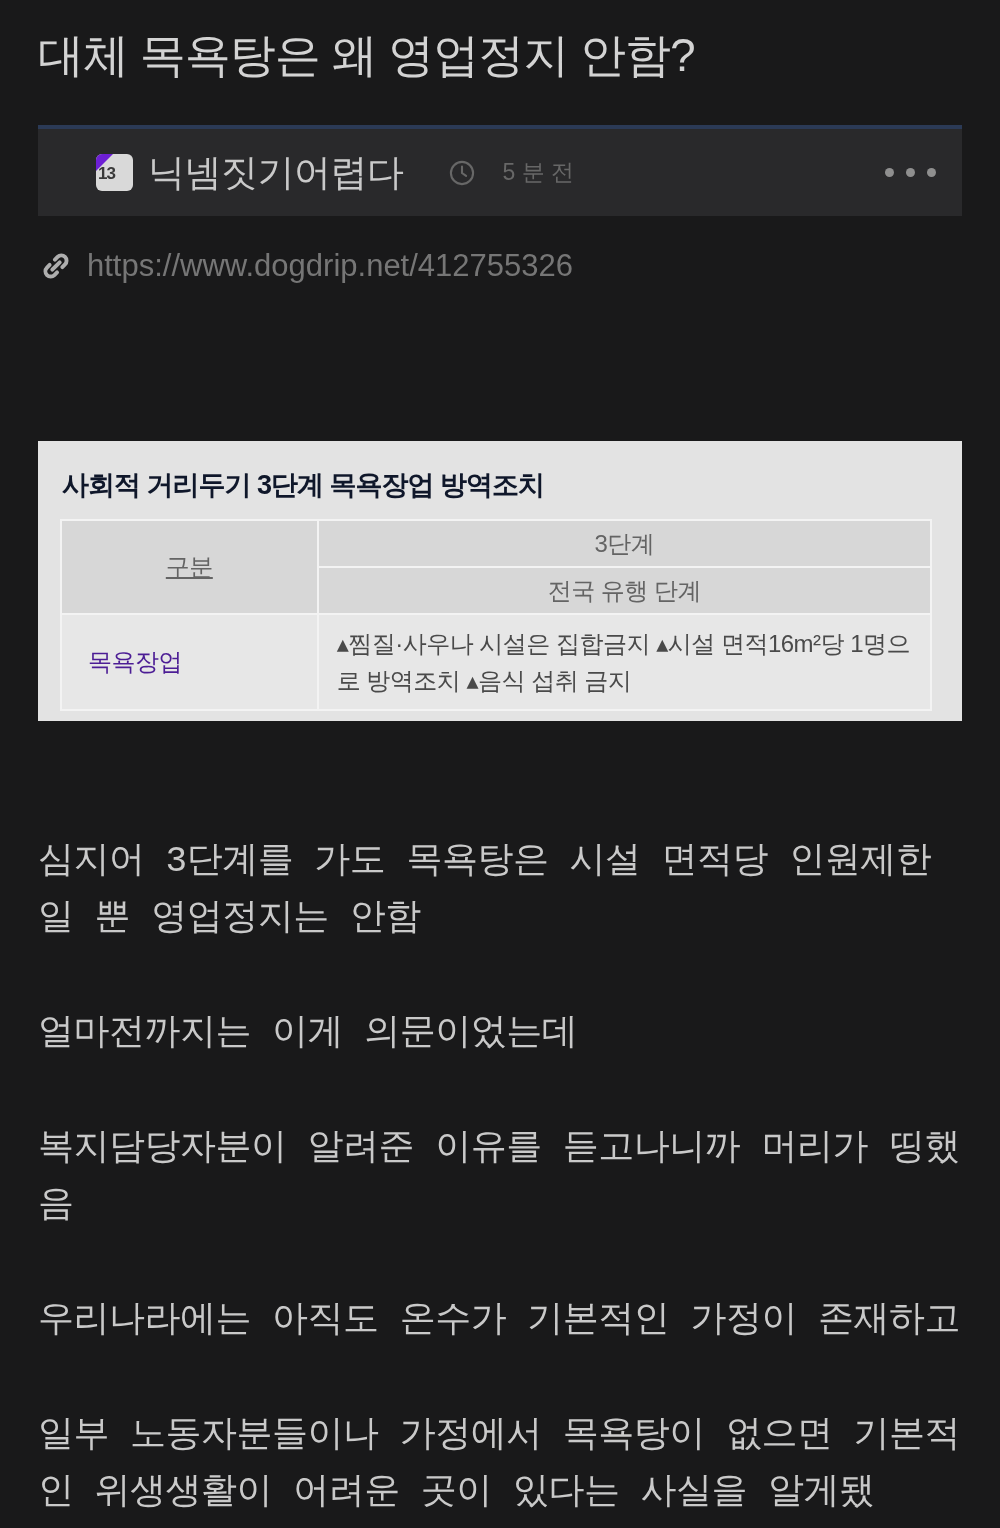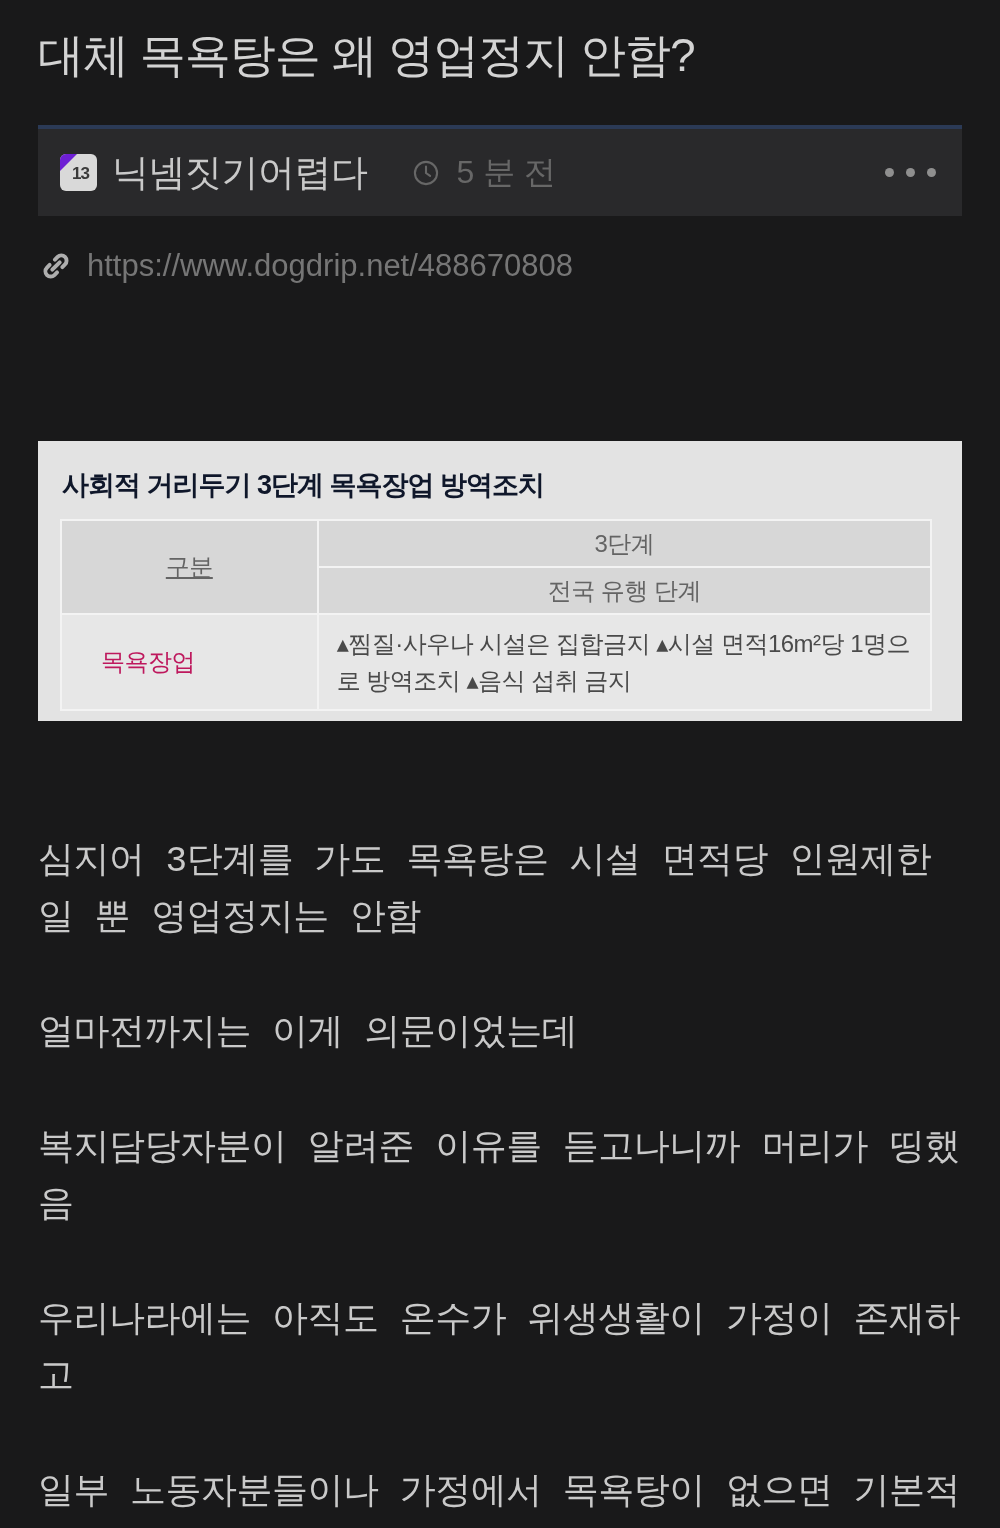--- a/index.html
+++ b/index.html
@@ -24,38 +24,39 @@
     margin-top: 42px;
     height: 91px;
     background: #29292b;
     border-top: 4px solid #2b3a56;
     display: flex; align-items: center;
     padding: 0 22px;
   }
   .avatar {
     position: relative; width: 37px; height: 37px;
     background: #d9d9d9; border-radius: 6px; overflow: hidden;
-    display: flex; align-items: center; justify-content: center;
+    display: flex; align-items: center; 
     flex: 0 0 auto;
+    margin-left: 36px;
   }
   .avatar .corner {
     position: absolute; top: 0; left: 0; width: 0; height: 0;
     border-top: 17px solid #6d1fd4;
     border-right: 17px solid transparent;
   }
   .avatar .lvl {
     font-size: 17px; font-weight: bold; color: #3a3a3a; letter-spacing: -1px;
     position: relative; left: 2px; top: 1px;
   }
   .username {
     margin-left: 15px; font-size: 37px; color: #c9c9c9; letter-spacing: -0.5px;
   }
   .time-group {
-    margin-left: 44px; display: flex; align-items: center; gap: 17px;
-    color: #676767; font-size: 32px;
+    margin-left: 44px; display: flex; align-items: center; gap: 27px;
+    color: #676767; font-size: 23px;
   }
   .time-group svg { display: block; }
   .spacer { flex: 1; }
   .more-btn { display: flex; gap: 12px; align-items: center; padding: 10px 4px; cursor: pointer; }
   .more-btn .dot { width: 9px; height: 9px; border-radius: 50%; background: #8f8f8f; }
 
   
   .link-row {
     margin-top: 32px;
     display: flex; align-items: center; gap: 13px;
@@ -81,22 +82,22 @@
   }
   .embed td {
     border: 2px solid #f3f3f3;
     font-size: 24px; letter-spacing: -0.5px;
   }
   .embed .th {
     background: #d7d7d7; color: #646464; text-align: center; height: 47px;
   }
   .embed .col-divider { width: 29.5%; text-decoration: underline; }
   .embed .label-cell {
-    background: #e7e7e7; color: #be185d; text-align: left;
-    padding-left: 39px; height: 84px;
+    background: #e7e7e7; color: #4c1d95; text-align: left;
+    padding-left: 26px; height: 84px;
   }
   .embed .value-cell {
     background: #e7e7e7; color: #4a4a4a; text-align: left;
     padding: 10px 18px; line-height: 37px;
   }
 
   
   .post-text { margin-top: 112px; width: 924px; font-family: Liberation Mono, monospace; }
   .post-text p {
     margin: 0 0 58px;
@@ -134,21 +135,21 @@
   </div>
 
   <div class="link-row">
     <svg width="36" height="36" viewBox="0 0 24 24" fill="none" stroke="#aeaeae" stroke-width="2.6" stroke-linecap="round">
       <g transform="rotate(-45 12 12)">
         <path d="M9.5 8.5 H7 a3.5 3.5 0 0 0 0 7 h2.5"></path>
         <path d="M14.5 8.5 H17 a3.5 3.5 0 0 1 0 7 h-2.5"></path>
         <path d="M8.5 12 h7"></path>
       </g>
     </svg>
-    <span class="link-url">https://www.dogdrip.net/488670808</span>
+    <span class="link-url">https://www.dogdrip.net/412755326</span>
   </div>
 
   <div class="embed">
     <div class="embed-title">사회적 거리두기 3단계 목욕장업 방역조치</div>
     <table>
       <tbody>
         <tr>
           <td class="th col-divider" rowspan="2">구분</td>
           <td class="th">3단계</td>
         </tr>
@@ -161,17 +162,17 @@
         </tr>
       </tbody>
     </table>
 
   </div>
 
   <div class="post-text">
     <p>심지어 3단계를 가도 목욕탕은 시설 면적당 인원제한일 뿐 영업정지는 안함</p>
     <p>얼마전까지는 이게 의문이었는데</p>
     <p>복지담당자분이 알려준 이유를 듣고나니까 머리가 띵했음</p>
-    <p>우리나라에는 아직도 온수가 위생생활이 가정이 존재하고</p>
+    <p>우리나라에는 아직도 온수가 기본적인 가정이 존재하고</p>
     <p>일부 노동자분들이나 가정에서 목욕탕이 없으면 기본적인 위생생활이 어려운 곳이 있다는 사실을 알게됐다...</p>
   </div>
 
 </div>
 
 </body></html>

